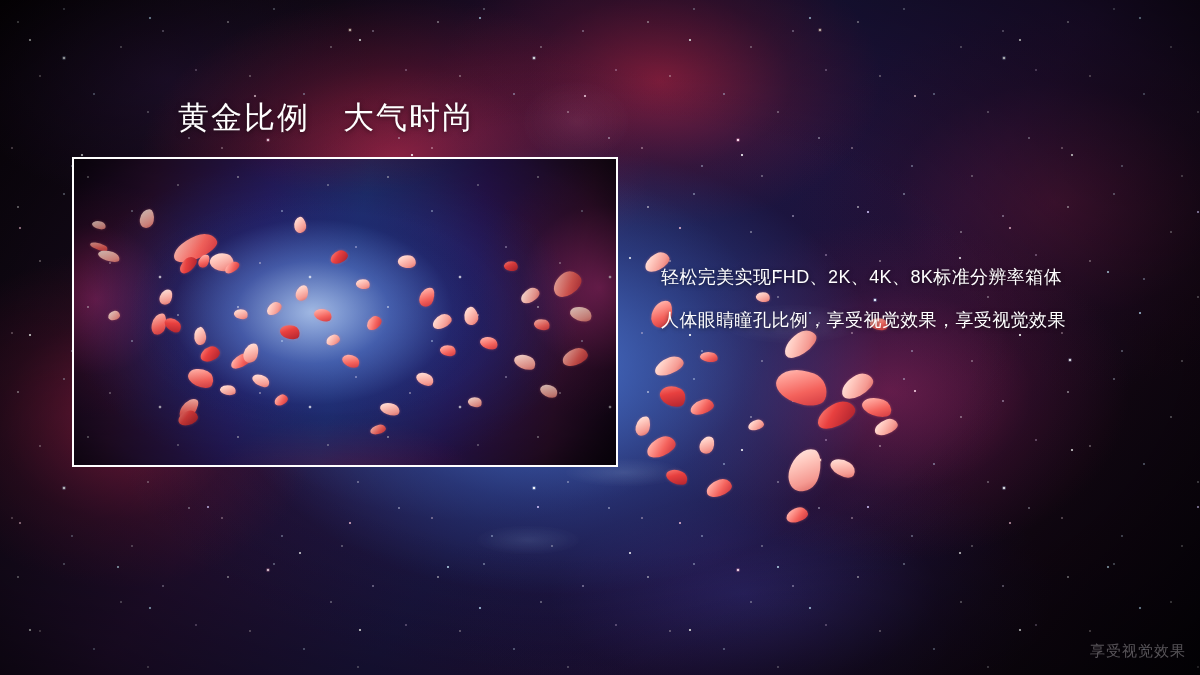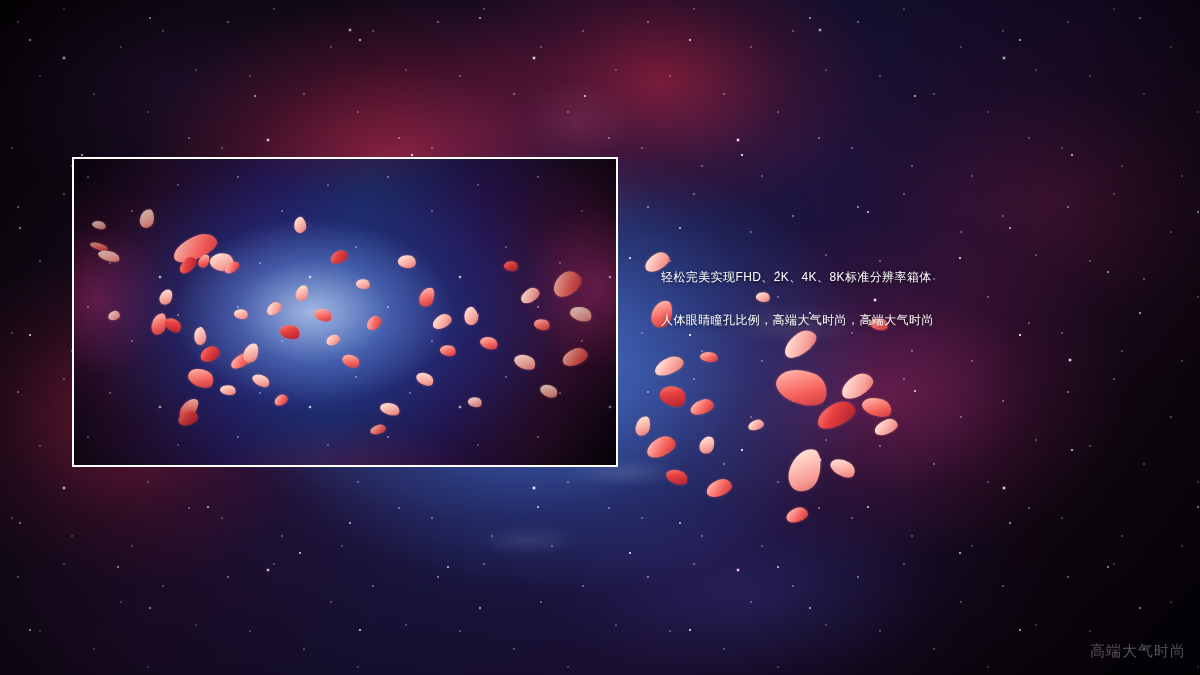--- a/index.html
+++ b/index.html
@@ -183,21 +183,21 @@
     border-radius: 80% 20% 78% 22% / 70% 62% 38% 30%;
   }
 
   
   .body-copy {
     position: absolute;
     left: 661px;
     top: 256px;
     width: 520px;
     color: #ffffff;
-    font-size: 12px;
+    font-size: 18px;
     line-height: 43px;
     letter-spacing: 0.4px;
     text-shadow: 0 1px 4px rgba(0,0,0,0.6);
     white-space: nowrap;
   }
   .body-copy p { margin: 0; }
 
   
   .watermark {
     position: absolute;
@@ -239,20 +239,21 @@
       <div class="petal pale" style="left: 790px; top: 448px; width: 30px; height: 44px; transform: rotate(16deg);"></div>
       <div class="petal" style="left: 786px; top: 508px; width: 22px; height: 14px; transform: rotate(-14deg);"></div>
       <div class="petal pale" style="left: 830px; top: 460px; width: 26px; height: 16px; transform: rotate(30deg);"></div>
       <div class="petal pale" style="left: 840px; top: 376px; width: 34px; height: 20px; transform: rotate(-28deg);"></div>
       <div class="petal" style="left: 862px; top: 398px; width: 30px; height: 18px; transform: rotate(20deg);"></div>
       <div class="petal pale" style="left: 874px; top: 420px; width: 24px; height: 14px; transform: rotate(-20deg);"></div>
       <div class="petal" style="left: 870px; top: 318px; width: 18px; height: 12px; transform: rotate(16deg);"></div>
       <div class="petal pale" style="left: 748px; top: 420px; width: 16px; height: 10px; transform: rotate(-12deg);"></div>
     </div>
 
+  <div class="title">黄金比例　大气时尚</div>
 
   <div class="preview-frame">
     <div class="preview-inner"></div>
     <div class="preview-stars"></div>
     <div id="inside-petals">
         <div class="petal pale" style="left: 18px; top: 62px; width: 14px; height: 8px; transform: rotate(18deg);"></div>
         <div class="petal" style="left: 98px; top: 78px; width: 46px; height: 22px; transform: rotate(-22deg);"></div>
         <div class="petal pale" style="left: 136px; top: 94px; width: 24px; height: 18px; transform: rotate(14deg);"></div>
         <div class="petal deep" style="left: 104px; top: 100px; width: 20px; height: 12px; transform: rotate(-40deg);"></div>
         <div class="petal thin" style="left: 16px; top: 84px; width: 18px; height: 7px; transform: rotate(26deg);"></div>
@@ -302,18 +303,18 @@
         <div class="petal" style="left: 488px; top: 190px; width: 26px; height: 16px; transform: rotate(-18deg);"></div>
         <div class="petal pale" style="left: 466px; top: 226px; width: 18px; height: 12px; transform: rotate(28deg);"></div>
         <div class="petal pale" style="left: 220px; top: 58px; width: 12px; height: 16px; transform: rotate(-10deg);"></div>
         <div class="petal pale" style="left: 394px; top: 238px; width: 14px; height: 10px; transform: rotate(16deg);"></div>
       </div>
     <div class="preview-vignette"></div>
   </div>
 
   <div class="body-copy" id="body-copy">
       <p>轻松完美实现FHD、2K、4K、8K标准分辨率箱体</p>
-      <p>人体眼睛瞳孔比例，高端大气时尚，高端大气时尚</p>
+      <p>人体眼睛瞳孔比例，享受视觉效果，享受视觉效果</p>
     </div>
 
-  <div class="watermark">高端大气时尚</div>
+  <div class="watermark">享受视觉效果</div>
 
 </div>
 
 </body></html>

